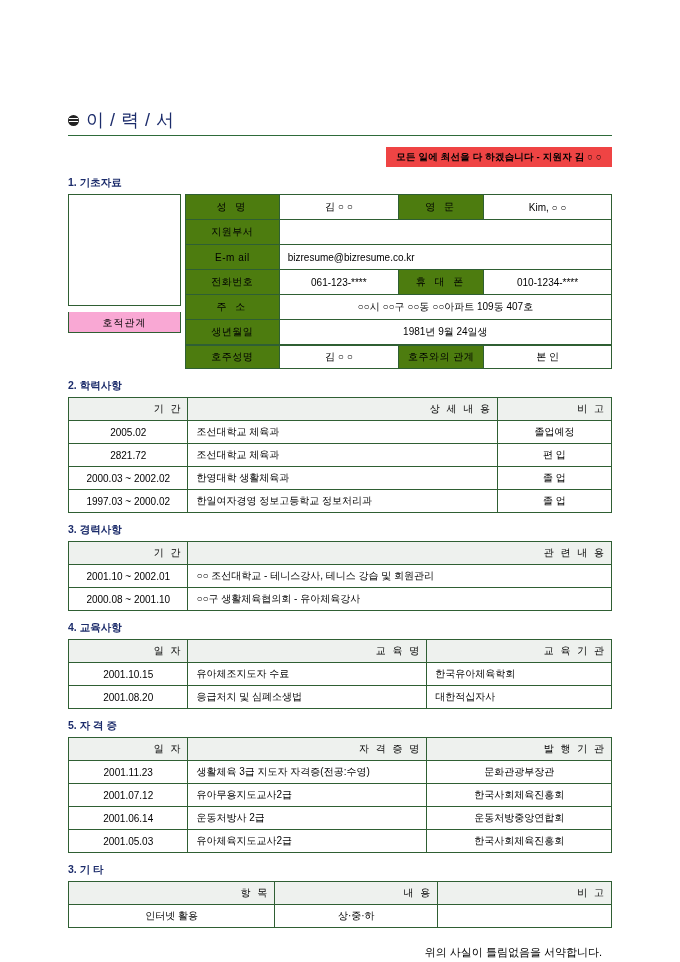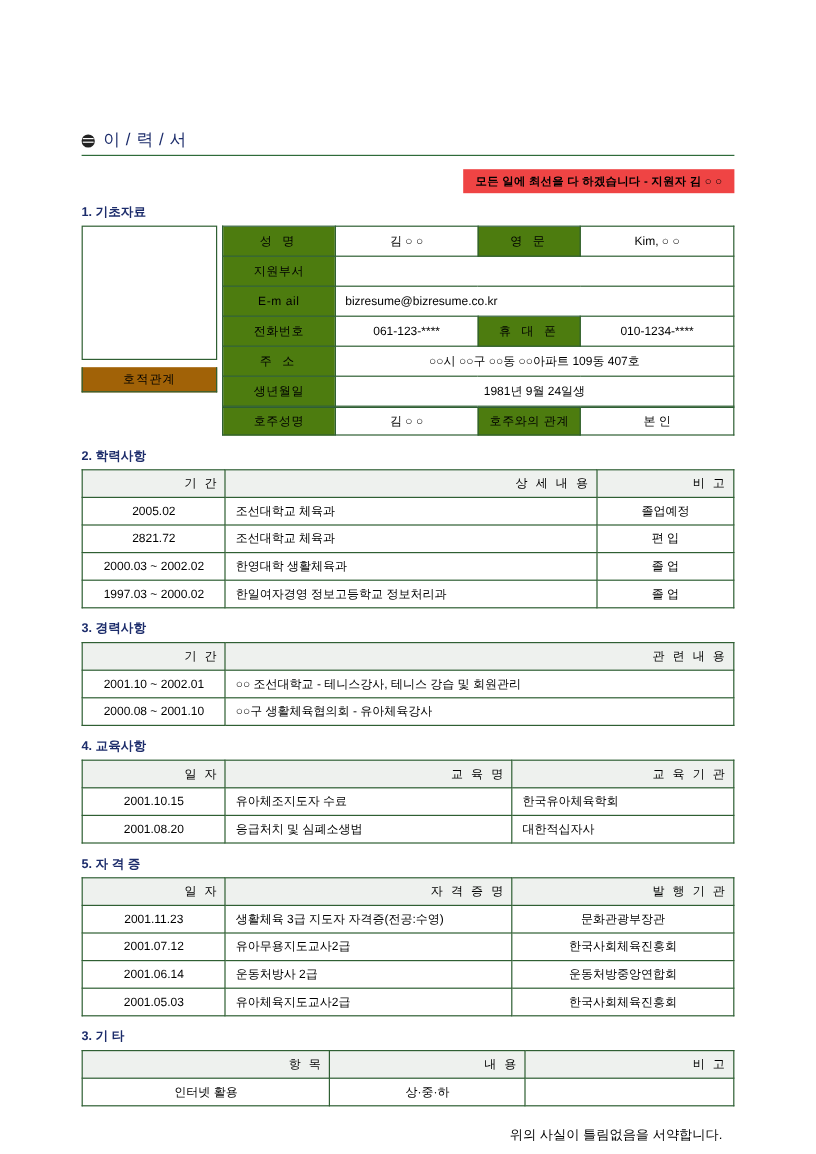--- a/index.html
+++ b/index.html
@@ -20,21 +20,21 @@
     width: 680px;
     height: 962px;
     box-sizing: border-box;
     padding: 108px 68px 0 68px;
   }
   
   .doc-title {
     display: flex;
     align-items: center;
     gap: 7px;
-    font-size: 14px;
+    font-size: 18px;
     color: #1c2c6b;
     letter-spacing: 0.5px;
     padding-bottom: 3px;
   }
   .title-bullet {
     width: 11px;
     height: 11px;
     border-radius: 50%;
     background: #222222;
     display: inline-block;
@@ -117,21 +117,21 @@
     border: 1px solid #2f5f33;
     height: 112px;
     box-sizing: border-box;
   }
   .photo-gap { height: 6px; }
   .hojeok-label {
     border: 1px solid #2f5f33;
     border-top: none;
     text-align: center;
     font-size: 10px;
-    background: #a16207;
+    background: #f9a8d4;
     line-height: 21px;
     height: 21px;
     box-sizing: border-box;
     letter-spacing: 1px;
   }
   .basic-right {
     flex: 1;
     margin-left: 4px;
     display: flex;
     flex-direction: column;

